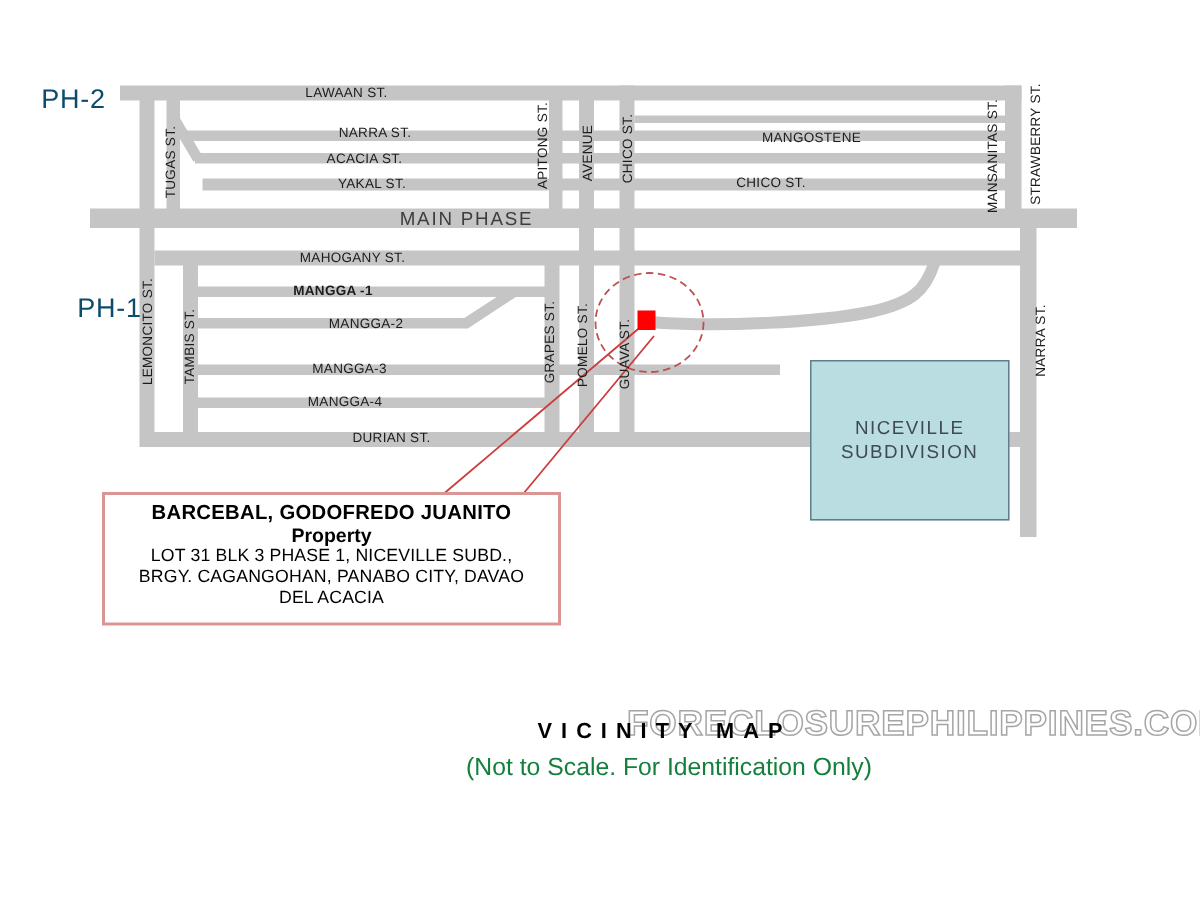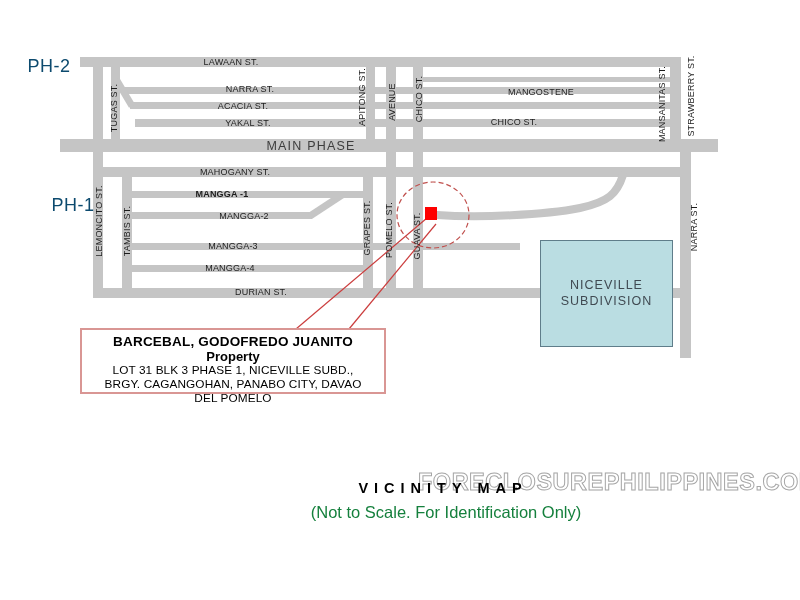--- a/index.html
+++ b/index.html
@@ -27,21 +27,21 @@
   .dashed-ellipse{fill:none;stroke:var(--annotation-red);stroke-width:1.2;stroke-dasharray:5 3;}
   .leader{stroke:var(--leader);stroke-width:1.2;}
   .marker{fill:var(--marker-red);}
   .niceville{
     position:absolute;left:540px;top:240px;width:133px;height:107px;box-sizing:border-box;
     background:var(--niceville-fill);border:1.5px solid var(--niceville-border);
     display:flex;flex-direction:column;align-items:center;justify-content:center;
     color:#404a52;font-size:12.5px;letter-spacing:1px;line-height:1.25;text-align:center;
   }
   .callout{
-    position:absolute;left:80px;top:328px;width:306px;height:66px;box-sizing:border-box;
+    position:absolute;left:68px;top:328px;width:306px;height:89px;box-sizing:border-box;
     background:#fff;border:2px solid var(--callout-border);
     text-align:center;padding-top:4px;color:#000;
   }
   .callout .t1{font-size:13.5px;font-weight:bold;line-height:1.15;letter-spacing:0.2px;}
   .callout .t2{font-size:13px;font-weight:bold;line-height:1.15;}
   .callout .a{font-size:11.8px;line-height:1.15;letter-spacing:0.1px;}
   .watermark{
     position:absolute;left:418px;top:469px;font-size:23.5px;font-weight:bold;
     letter-spacing:0.5px;color:rgba(255,255,255,0.45);
     -webkit-text-stroke:1px #a6a6a6;white-space:nowrap;z-index:6;
@@ -127,20 +127,20 @@
   <div class="lbl v z4" style="left:367px;top:228px;">GRAPES ST.</div>
   <div class="lbl v z4" style="left:389px;top:230px;">POMELO ST.</div>
   <div class="lbl v z4" style="left:417px;top:236px;">GUAVA ST.</div>
   <div class="lbl v z4" style="left:694px;top:227px;">NARRA ST.</div>
 
   <div class="callout z5">
     <div class="t1">BARCEBAL, GODOFREDO JUANITO</div>
     <div class="t2">Property</div>
     <div class="a">LOT 31 BLK 3 PHASE 1, NICEVILLE SUBD.,</div>
     <div class="a">BRGY. CAGANGOHAN, PANABO CITY, DAVAO</div>
-    <div class="a">DEL POMELO</div>
+    <div class="a">DEL ACACIA</div>
   </div>
 
   <div class="watermark">FORECLOSUREPHILIPPINES.COM</div>
   <div class="map-title">VICINITY MAP</div>
   <div class="map-subtitle">(Not to Scale. For Identification Only)</div>
 
 </div>
 
 </body></html>

